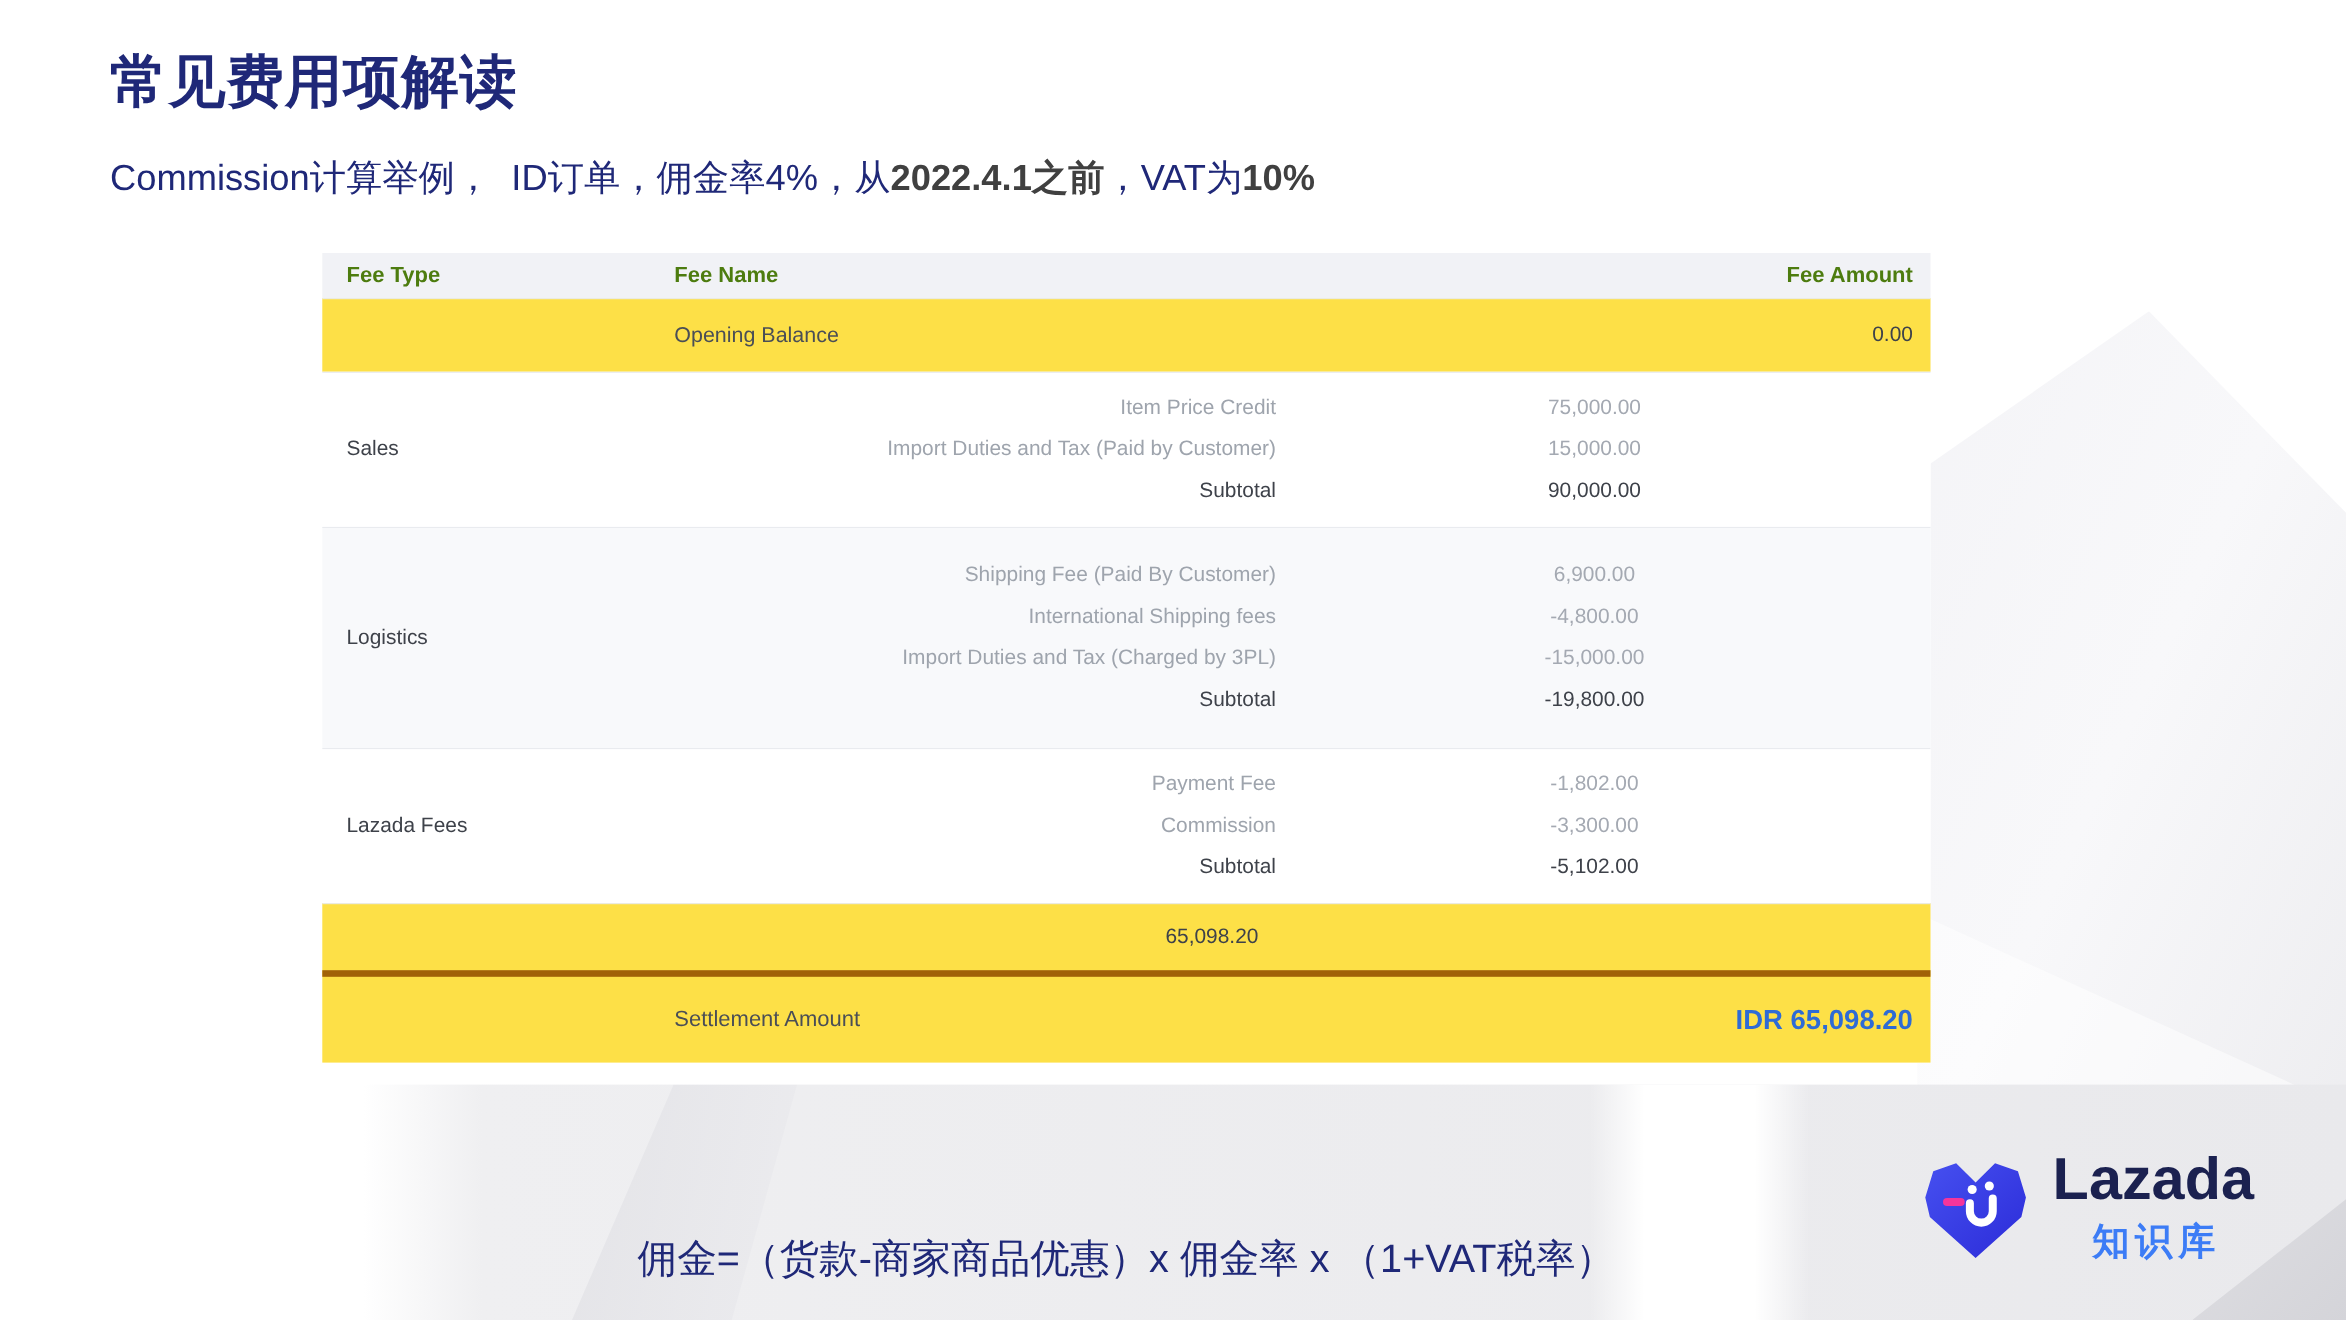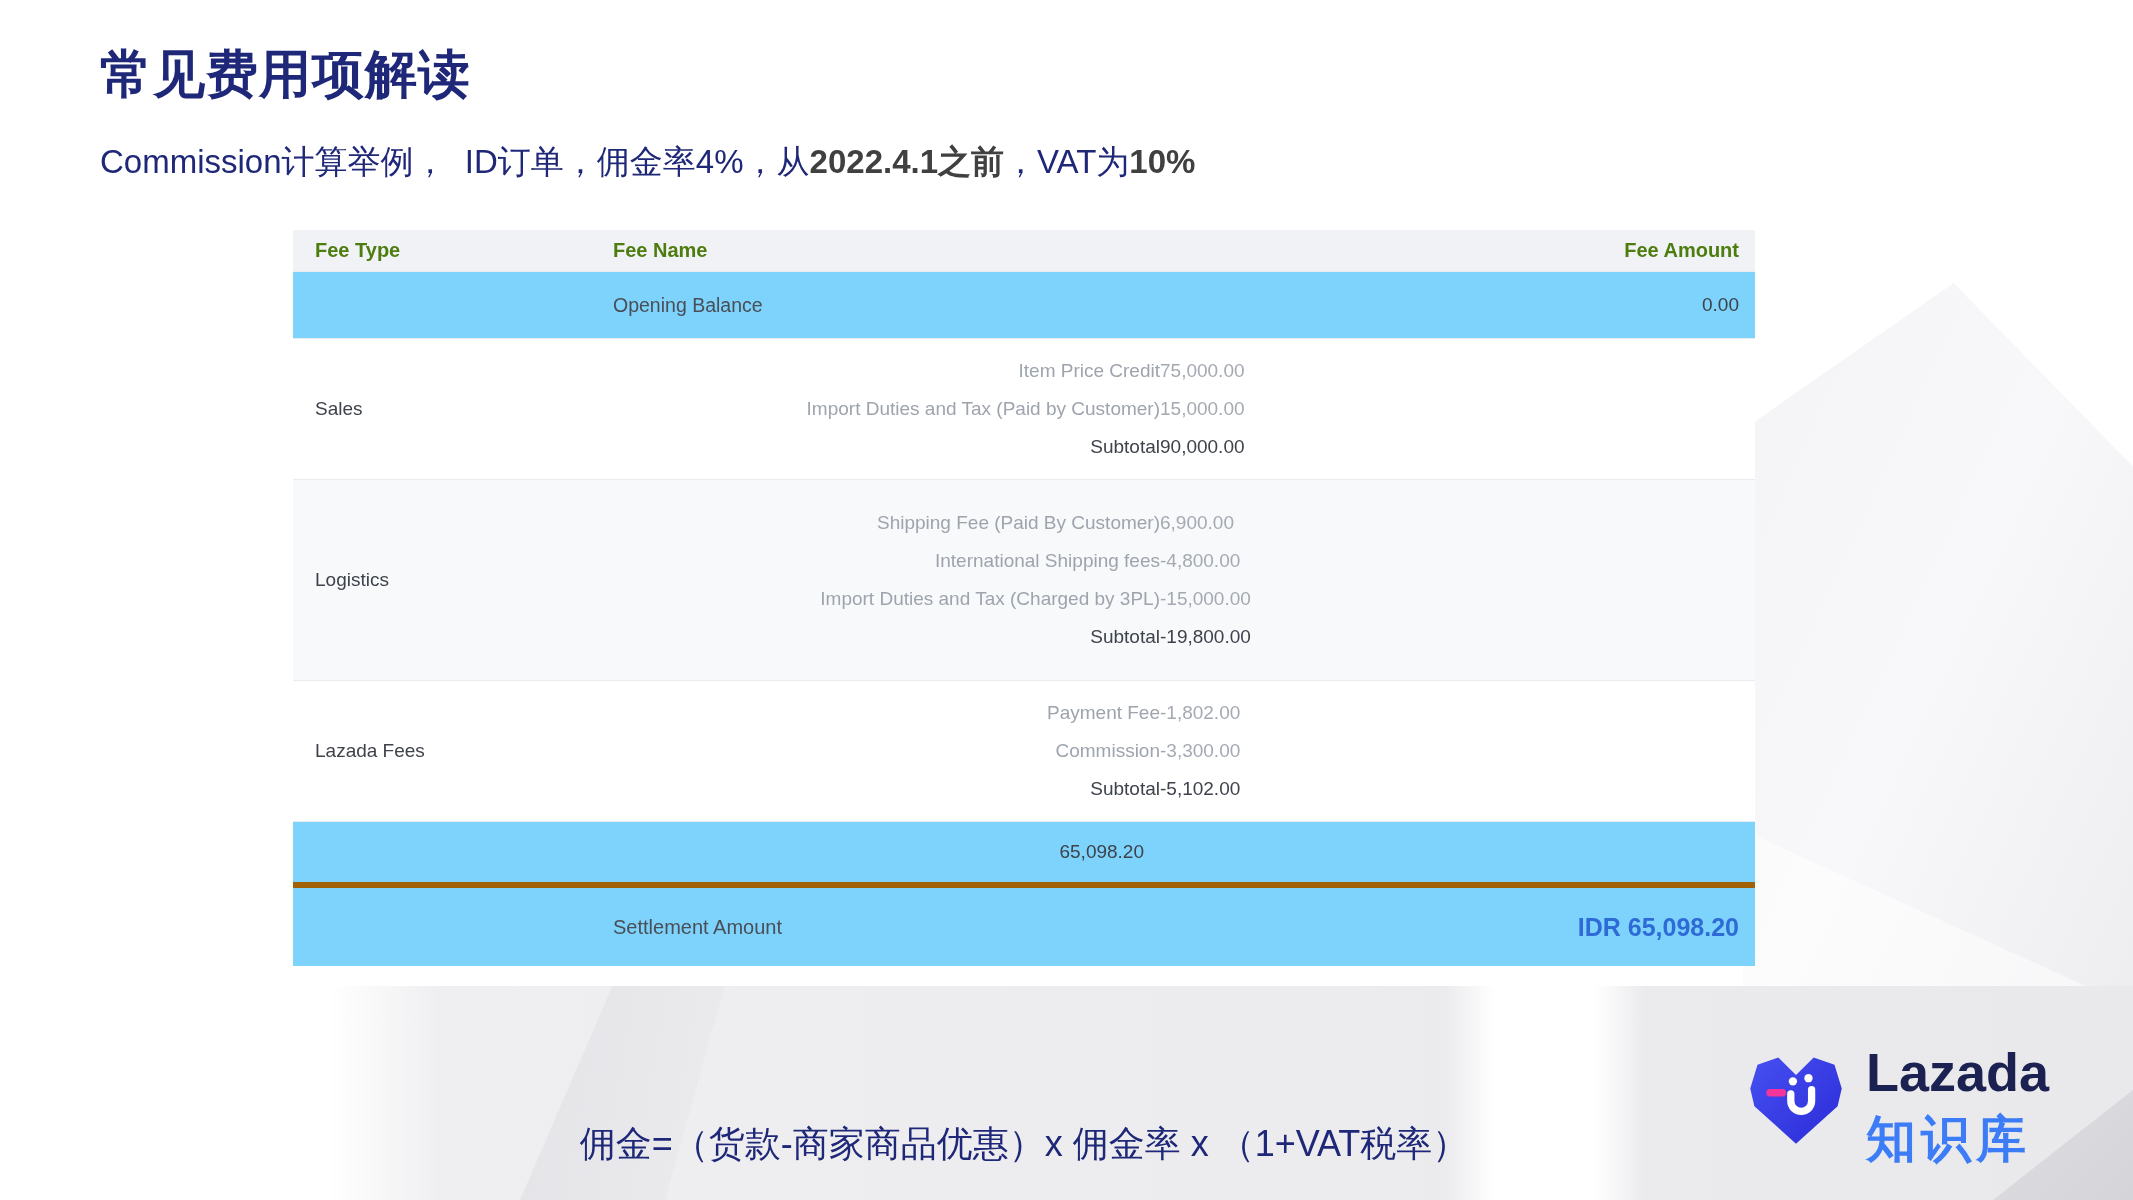--- a/index.html
+++ b/index.html
@@ -35,45 +35,45 @@
 
   
   .fee-table{position:absolute;left:293px;top:230px;width:1462px;background:#fff;
              font-size:19px;color:#3e424a;}
   .thead{display:grid;grid-template-columns:320px 547px 1fr;height:41px;align-items:center;
          background:#f1f2f6;color:#4d7c0f;font-weight:700;font-size:20px;}
   .c1{padding-left:22px;text-align:left;}
   .c2{}
   .c3{text-align:right;padding-right:16px;}
   .trow{display:grid;grid-template-columns:320px 547px 1fr;align-items:center;
-        border-top:1px solid #e9ebef;background:#7dd3fc;}
+        border-top:1px solid #e9ebef;background:#fde047;}
   .trow.balance .c2{color:#4a4e56;font-size:19.5px;}
   .trow .dark{color:#3e424a;}
   .trow.settle{height:78px;border-top:6px solid #a16207;}
   .trow.settle .c2{color:#4a4e56;font-size:20px;}
   .settle-amount{color:#2e6bd6;font-weight:700;font-size:25px;}
   .section{display:flex;border-top:1px solid #e9ebef;background:#fff;}
   .section.tint{background:#f8f9fb;}
   .section .type{width:320px;box-sizing:border-box;padding-left:22px;display:flex;
                  align-items:center;color:#3e424a;}
   .section .rows{flex:1;display:flex;flex-direction:column;justify-content:center;padding:12px 0;}
   .frow{display:grid;grid-template-columns:547px 1fr;height:38px;align-items:center;}
   .frow .n{text-align:right;color:#9ea4ad;}
-  .frow .a{text-align:left;padding-right:16px;color:#a4a9b2;}
+  .frow .a{text-align:center;padding-right:16px;color:#a4a9b2;}
   .frow.sub .n,.frow.sub .a{color:#3e424a;}
 
   
   .formula{position:absolute;left:293px;top:1014px;width:1462px;text-align:center;
            color:#1f2878;font-size:36px;line-height:52px;white-space:pre-wrap;}
 
   
   .logo{position:absolute;left:1744px;top:1044px;display:flex;align-items:flex-start;gap:18px;}
   .logo svg{display:block;}
   .logo .brand{font-size:54px;font-weight:700;color:#1b2150;line-height:1.05;}
-  .logo .suffix{font-size:50px;font-weight:700;color:#3c7cf6;letter-spacing:5px;margin-top:5px;}
+  .logo .suffix{font-size:34px;font-weight:700;color:#3c7cf6;letter-spacing:5px;margin-top:5px;margin-left:36px;}
 </style>
 </head>
 <body>
 
 <div class="stage">
 
   <div class="decor bg-hex"></div>
   <div class="decor bg-hex-fold"></div>
   <div class="decor bg-band"></div>
   <div class="decor bg-swoosh"></div>

